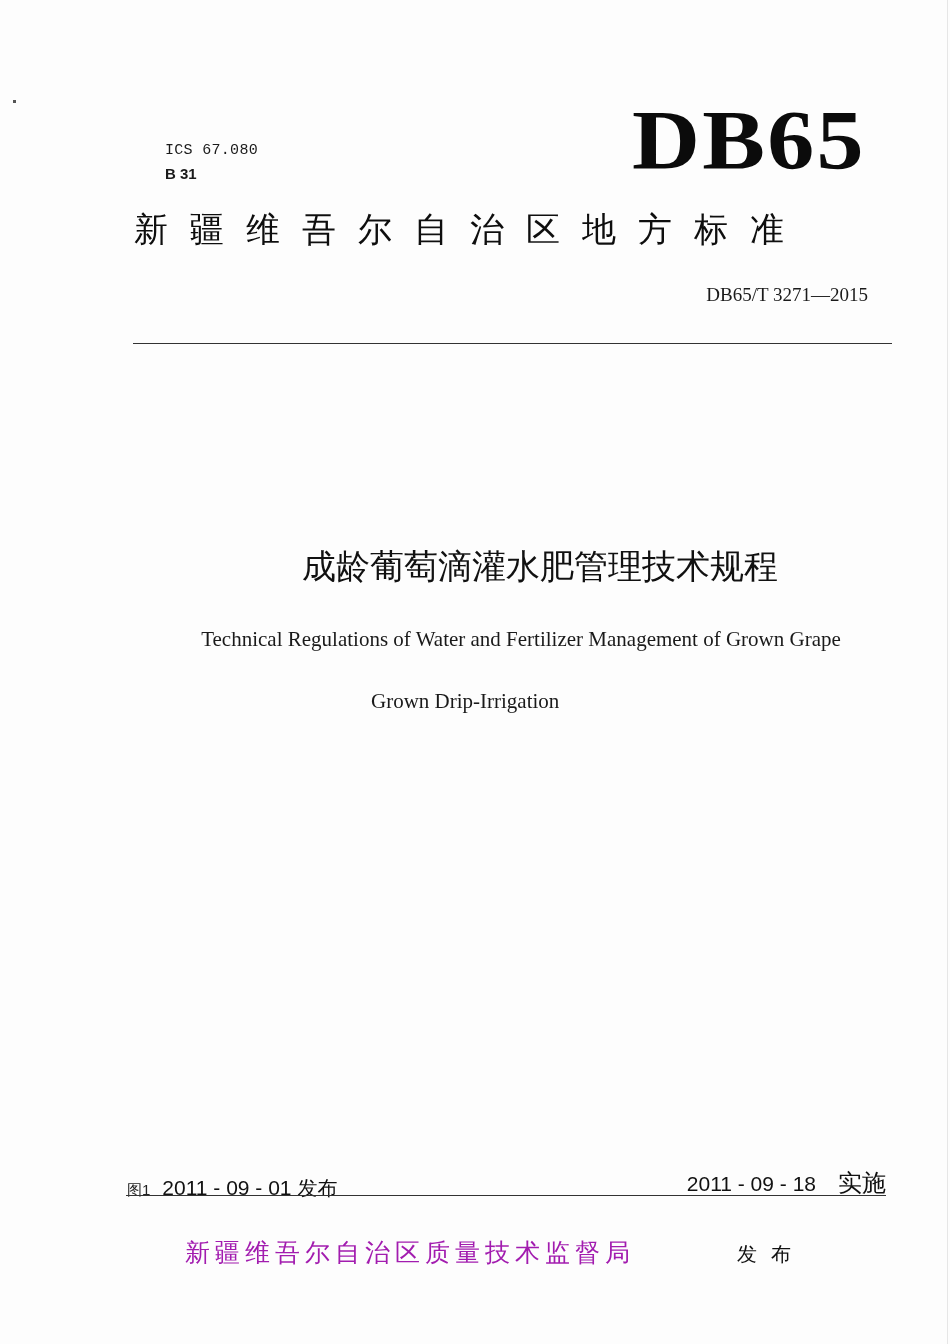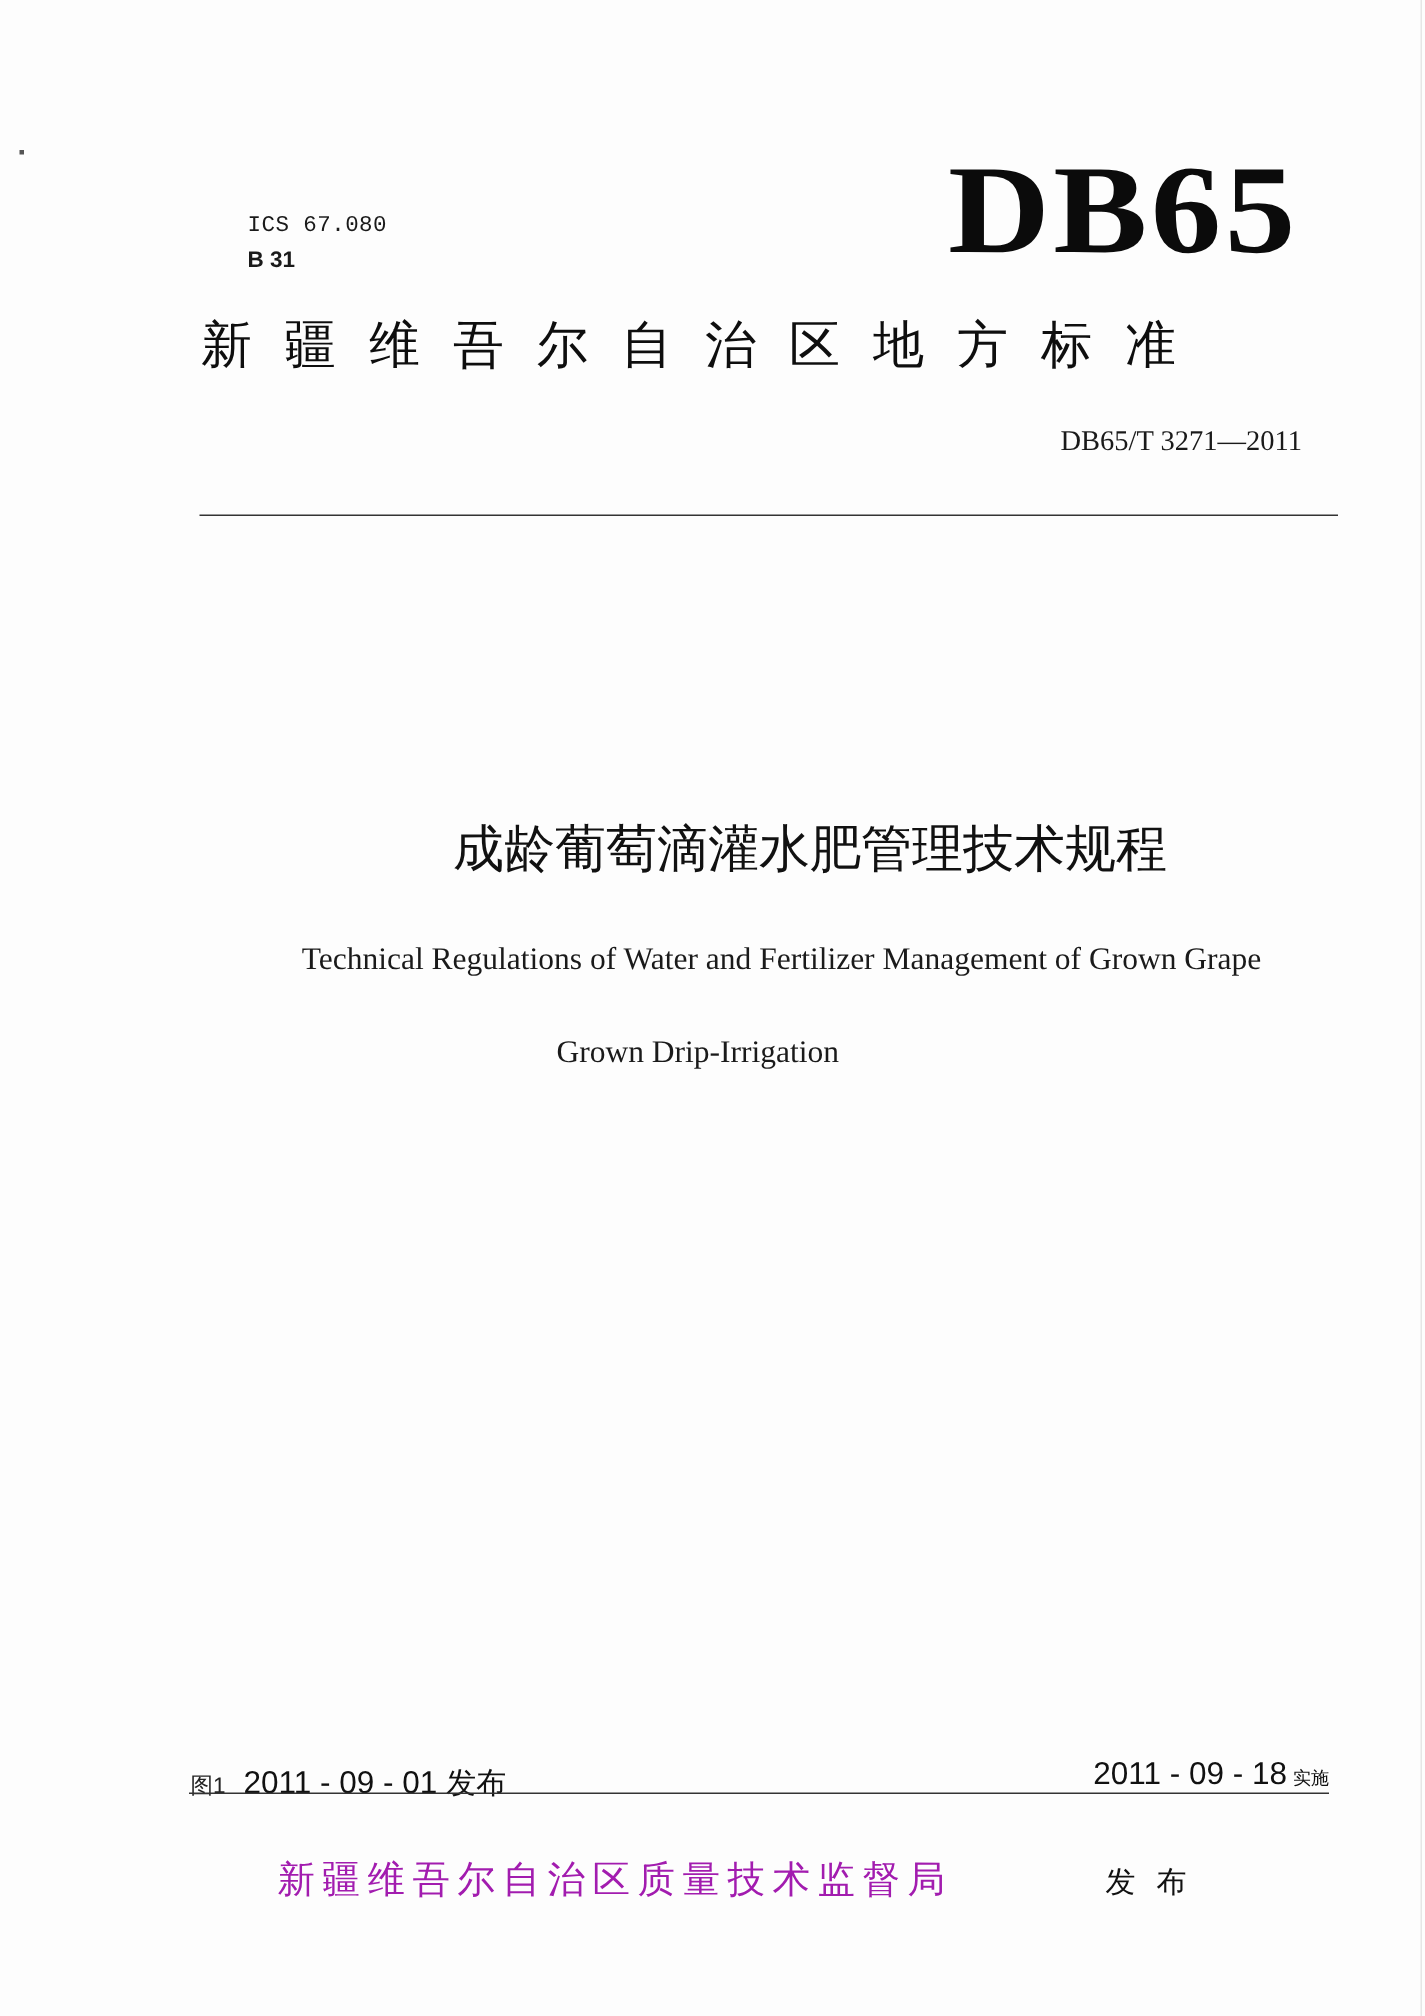--- a/index.html
+++ b/index.html
@@ -40,21 +40,21 @@
       font-weight: bold;
       font-size: 84px;
       line-height: 90px;
       letter-spacing: 2px;
       color: #0b0b0b;
       transform: scaleX(1.12);
       transform-origin: left center;
     }
     .std-type {
       left: 134px; top: 208px;
-      font-family: Liberation Sans, sans-serif;
+      font-family: Liberation Serif, serif;
       font-size: 34px;
       line-height: 44px;
       letter-spacing: 22px;
       color: #0e0e0e;
       white-space: nowrap;
     }
     .std-number {
       right: 82px; top: 283px;
       font-family: "Liberation Serif", serif;
       font-size: 19px;
@@ -114,22 +114,22 @@
     .issue-right {
       right: 64px; top: 1170px;
       font-family: "Liberation Sans", sans-serif;
       font-size: 21px;
       line-height: 26px;
       color: #111111;
       white-space: nowrap;
     }
     .issue-right .impl-cn {
       font-family: "DejaVu Sans", sans-serif;
-      font-size: 12px;
-      margin-left: 4px;
+      font-size: 24px;
+      margin-left: 22px;
     }
     .rule-bottom {
       left: 126px; top: 1195px;
       width: 760px; height: 0;
       border-top: 1.5px solid #333333;
     }
     .issuer {
       left: 185px; top: 1236px;
       font-family: "DejaVu Sans", sans-serif;
       font-size: 25px;
@@ -164,21 +164,21 @@
 <div class="abs scan-dot"></div>
 <div class="abs scan-edge"></div>
 
 <div class="abs ics">ICS 67.080</div>
 <div class="abs ccs">B 31</div>
 
 <div class="abs db-mark">DB65</div>
 
 <div class="abs std-type">新疆维吾尔自治区地方标准</div>
 
-<div class="abs std-number">DB65/T 3271—2011</div>
+<div class="abs std-number">DB65/T 3271—2015</div>
 
 <div class="abs rule-top"></div>
 
 <div class="abs title-cn">成龄葡萄滴灌水肥管理技术规程</div>
 <div class="abs title-en-1">Technical Regulations of Water and Fertilizer Management of Grown Grape</div>
 <div class="abs title-en-2">Grown Drip-Irrigation</div>
 
 <div class="abs issue-left">
   <span class="fig">图1</span><span>2011 - 09 - 01</span><span class="publish-cn">发布</span>
 </div>

